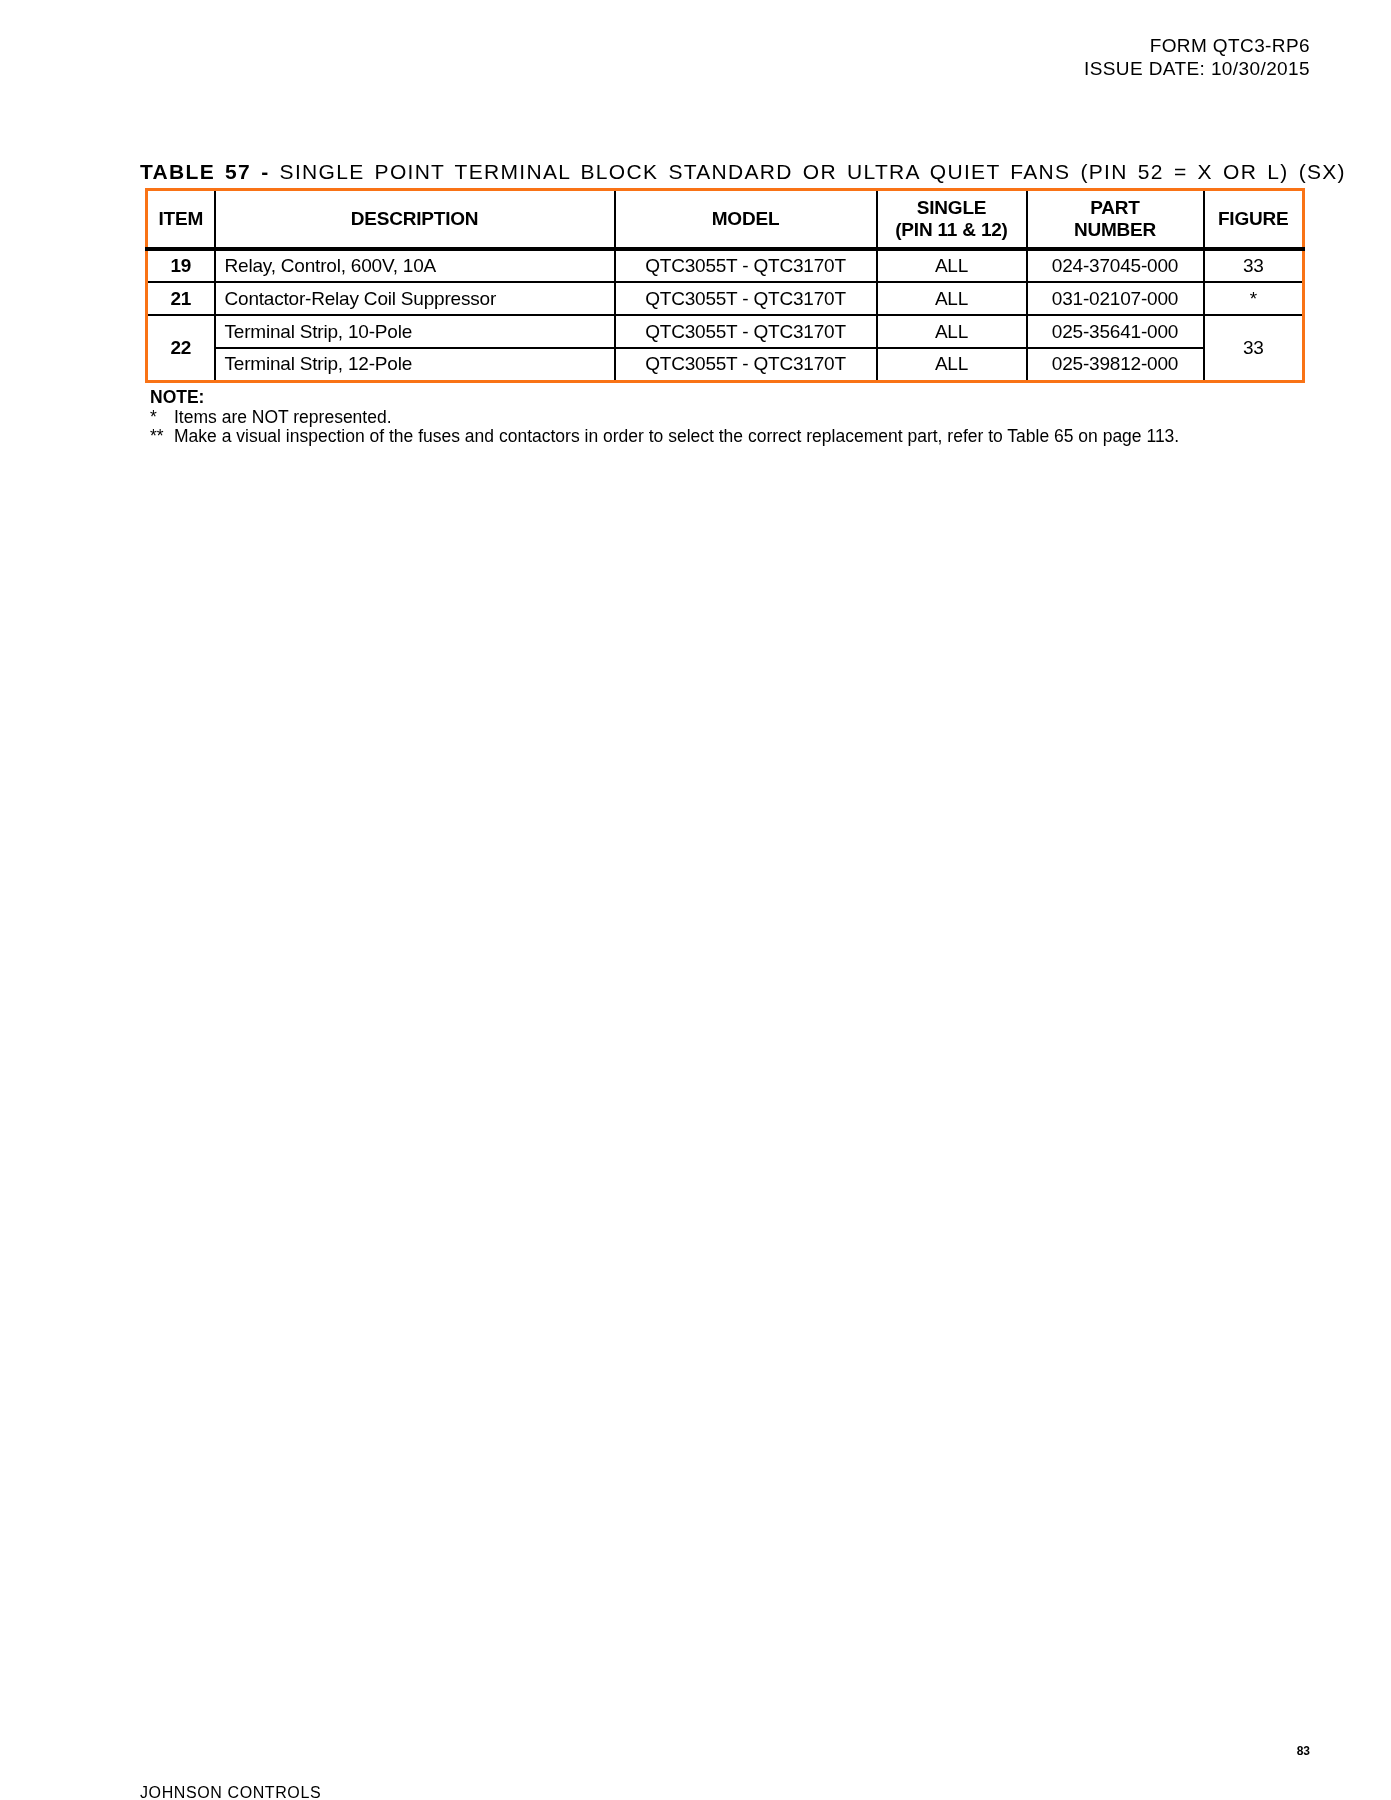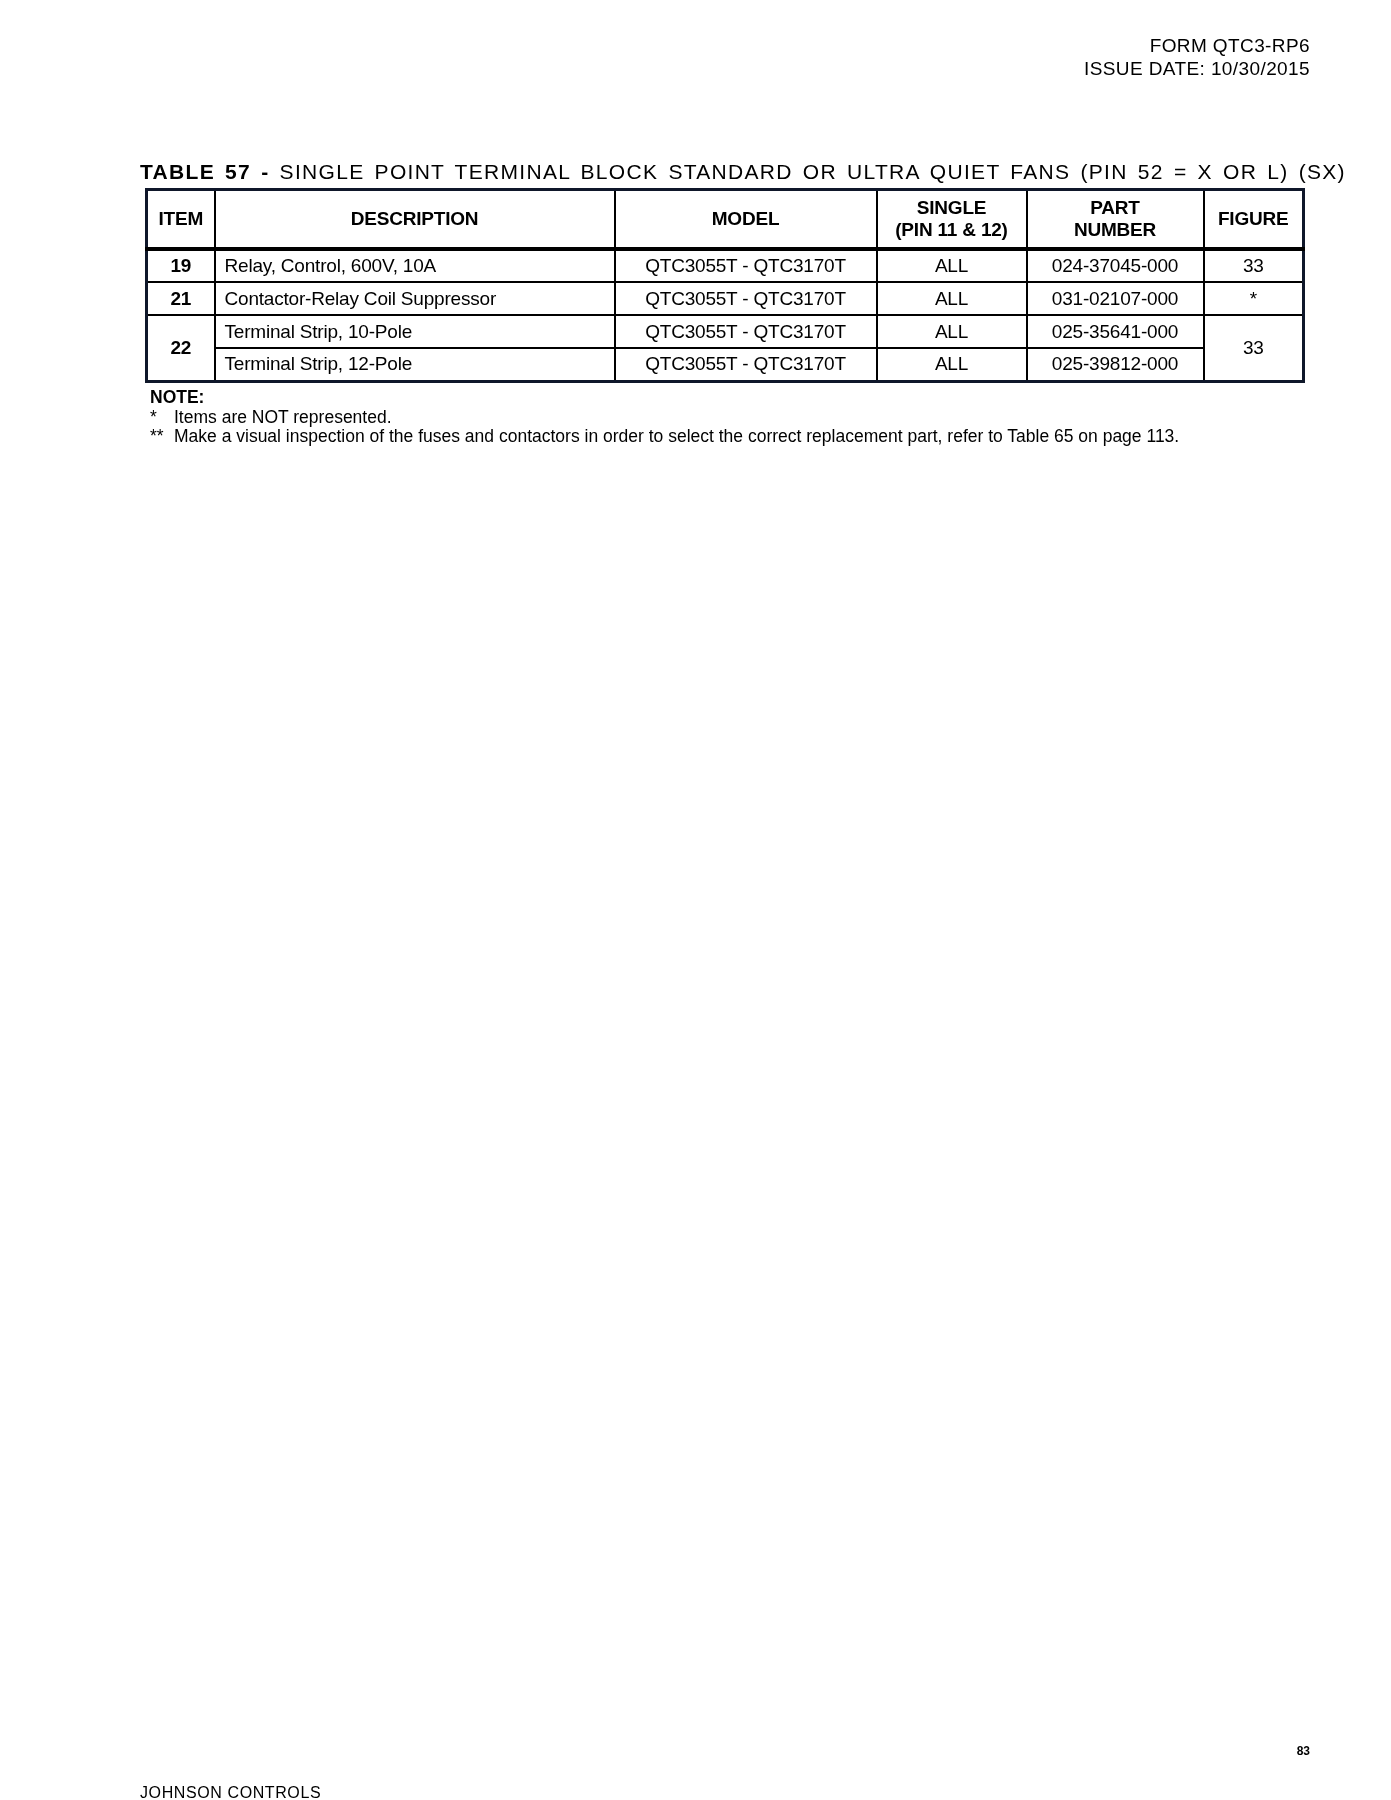--- a/index.html
+++ b/index.html
@@ -36,21 +36,21 @@
   }
   .doc-title .line1 { white-space: nowrap; }
   .doc-title .t-bold { font-weight: bold; }
   table.doc-table {
     position: absolute;
     left: 145px;
     top: 188px;
     width: 1157px;
     border-collapse: collapse;
     table-layout: fixed;
-    border: 3px solid #0f172a;
+    border: 3px solid #f97316;
   }
   .doc-table th, .doc-table td {
     border: 2px solid #000;
     font-size: 19px;
     padding: 0;
     vertical-align: middle;
     text-align: center;
     letter-spacing: -0.2px;
     background: #fff;
   }

